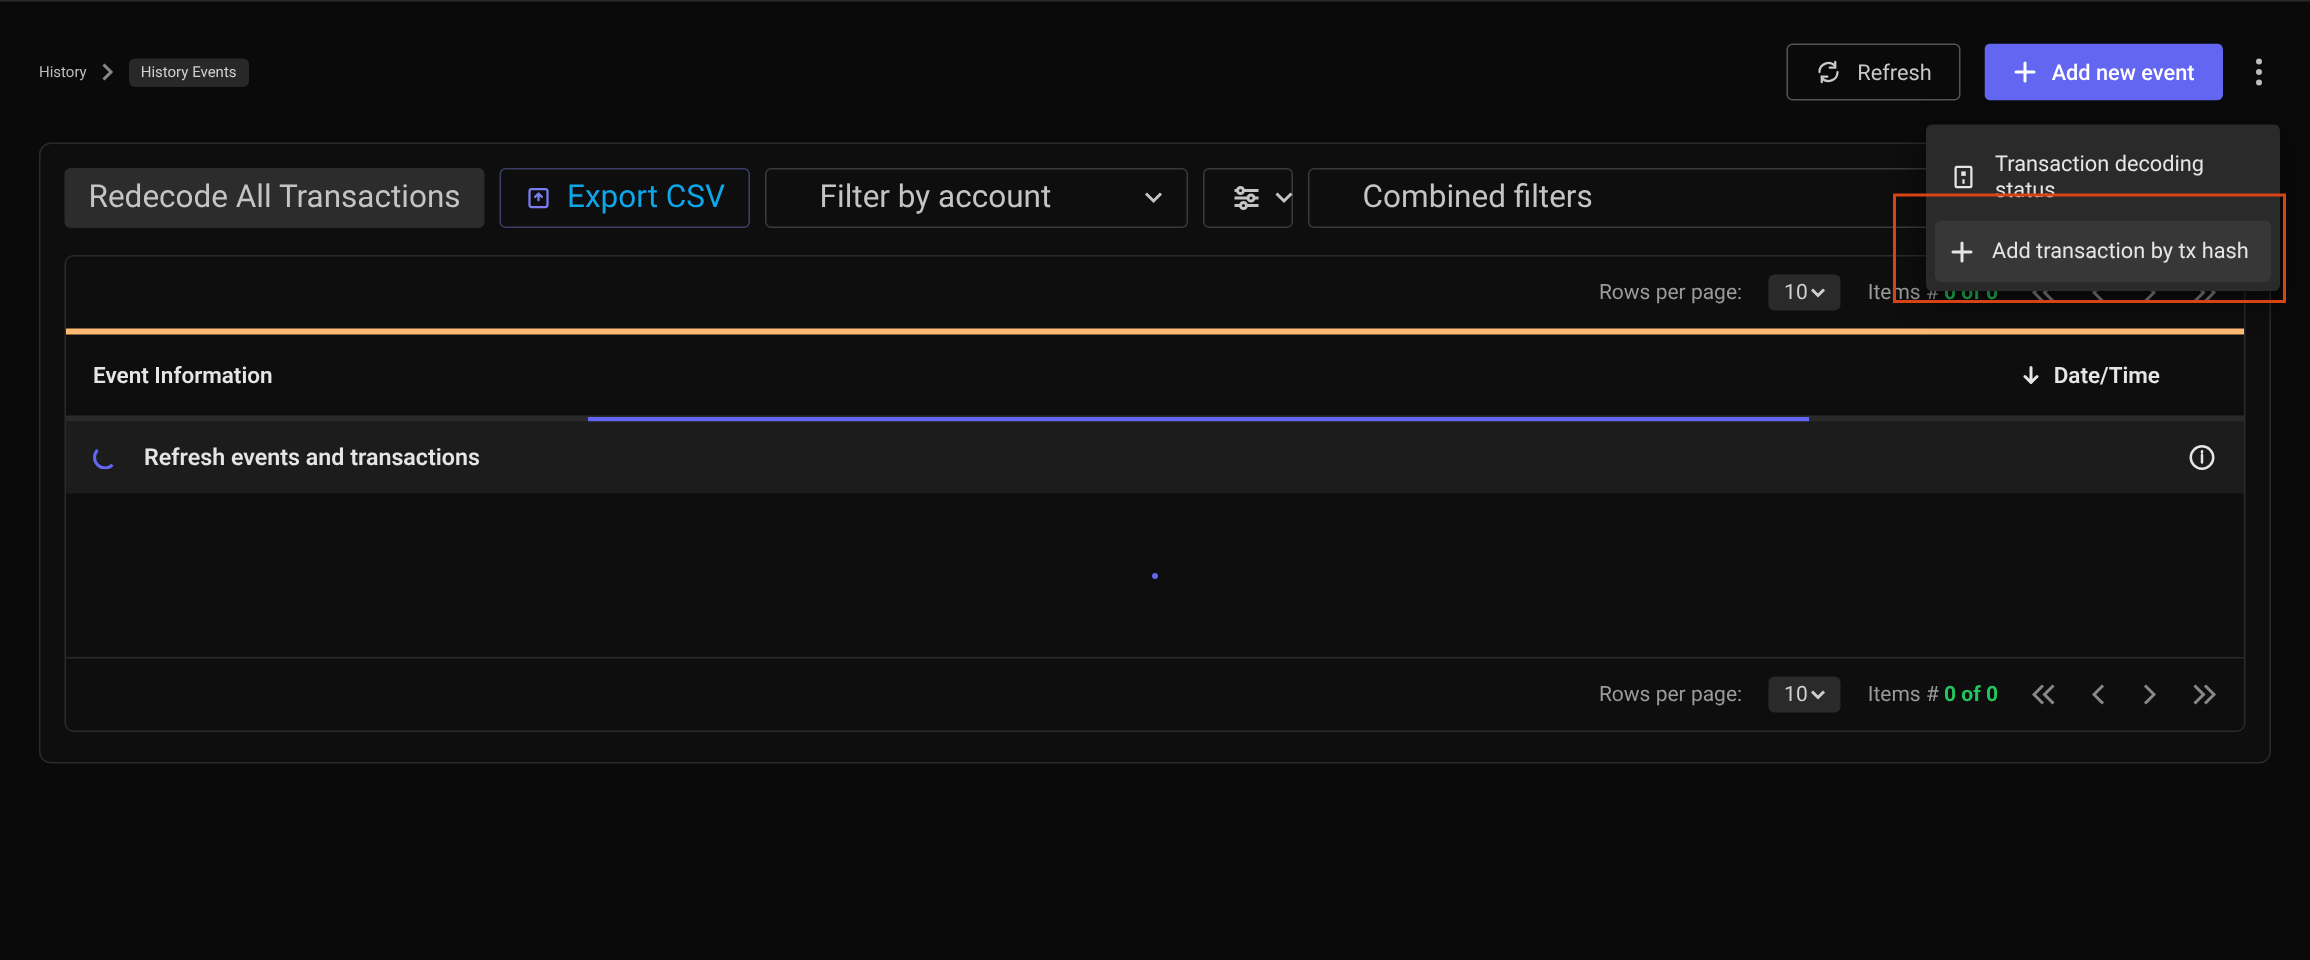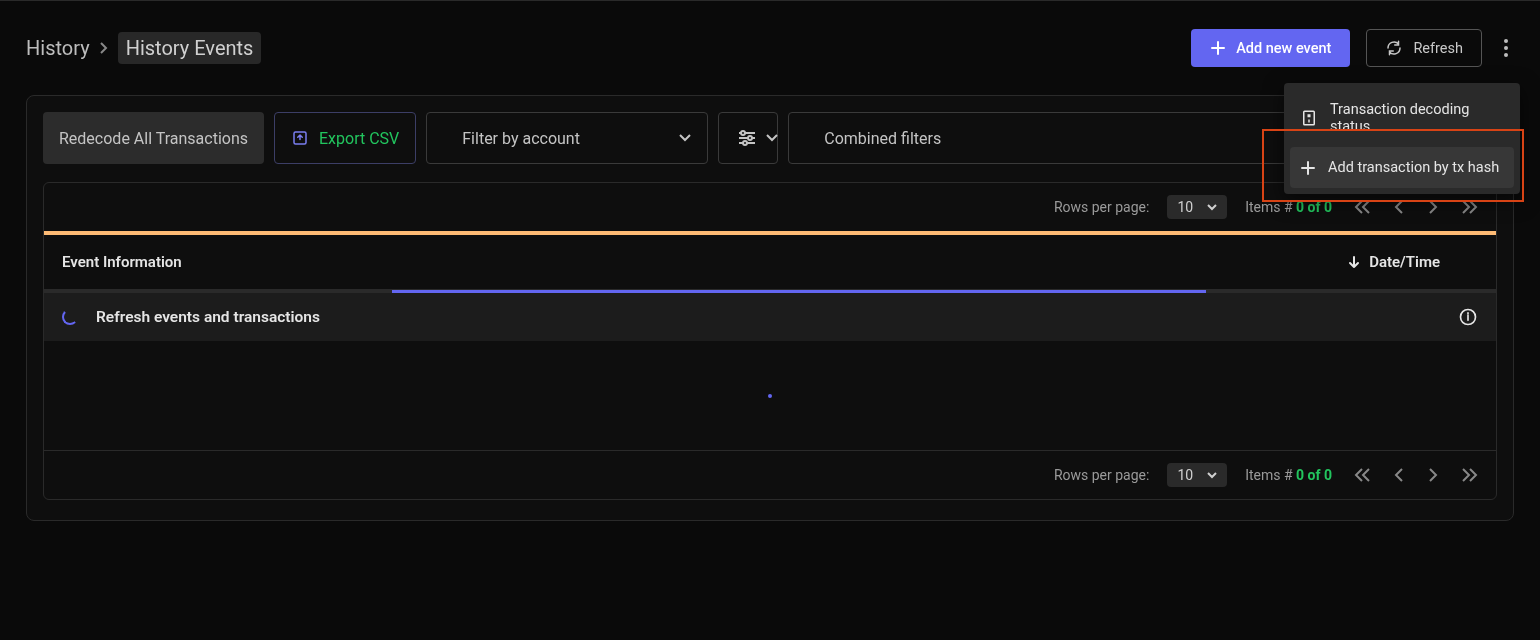--- a/index.html
+++ b/index.html
@@ -19,21 +19,21 @@
   .topbar {
     display: flex;
     align-items: center;
     justify-content: space-between;
     margin-bottom: 28px;
   }
   .breadcrumb {
     display: flex;
     align-items: center;
     gap: 10px;
-    font-size: 20px;
+    font-size: 10px;
   }
   .crumb-curr {
     background: #282828;
     padding: 4px 8px;
     border-radius: 4px;
     color: #d0d0d0;
   }
   .crumb-prev { color: #bdbdbd; }
   .chev { color: #888; }
   .actions {
@@ -103,30 +103,30 @@
   }
   .filters {
     display: flex;
     gap: 10px;
     margin-bottom: 18px;
   }
   .chip {
     display: inline-flex;
     align-items: center;
     gap: 10px;
-    height: 52px;
+    height: 40px;
     padding: 0 16px;
     border-radius: 4px;
-    font-size: 16px;
+    font-size: 21px;
     cursor: pointer;
   }
   .chip-gray { background: #2c2c2c; color: #c4c4c4; }
   .chip-export {
     border: 1px solid #3c3e66;
-    color: #22c55e;
+    color: #0ea5e9;
     background: transparent;
   }
   .chip-select {
     border: 1px solid #3a3a3a;
     background: transparent;
     color: #c4c4c4;
     justify-content: space-between;
     padding-left: 35px;
   }
   .chip-select.account { width: 282px; }
@@ -146,21 +146,21 @@
     padding: 12px 14px;
     color: #9a9a9a;
     font-size: 14px;
   }
   .pager .rpp-sel {
     background: #2a2a2a;
     padding: 4px 10px;
     border-radius: 4px;
     display: inline-flex;
     align-items: center;
-    gap: 14px;
+    gap: 2px;
     color: #d0d0d0;
   }
   .pager .counts b { color:#22c55e; font-weight:700;text-align:center;}
   .pager-nav { display:flex; gap: 16px; color:#888; }
   .pager-nav span { cursor:pointer; padding: 4px;}
   .thead {
     display:flex;
     justify-content: space-between;
     align-items:center;
     padding: 18px 18px;
@@ -219,35 +219,35 @@
     <div class="breadcrumb">
       <span class="crumb-prev">History</span>
       <span class="chev">
         <svg width="8" height="12" viewBox="0 0 8 12">
             <path d="M1 1l5 5-5 5" stroke="#888" stroke-width="2" fill="none"></path>
           </svg>
       </span>
       <span class="crumb-curr">History Events</span>
     </div>
     <div class="actions">
+      <div class="btn btn-outline">
+        <span>
+          <svg width="18" height="18" viewBox="0 0 24 24">
+              <path d="M4 12a8 8 0 0 1 14-5.3M20 12a8 8 0 0 1-14 5.3M18 3v5h-5M6 21v-5h5" stroke="#c8c8c8" stroke-width="2" fill="none" stroke-linecap="round"></path>
+            </svg>
+        </span>
+        <span>Refresh</span>
+      </div>
       <div class="btn btn-primary">
         <span>
           <svg width="16" height="16" viewBox="0 0 16 16">
               <path d="M8 2v12M2 8h12" stroke="#fff" stroke-width="2" stroke-linecap="round"></path>
             </svg>
         </span>
         <span>Add new event</span>
-      </div>
-      <div class="btn btn-outline">
-        <span>
-          <svg width="18" height="18" viewBox="0 0 24 24">
-              <path d="M4 12a8 8 0 0 1 14-5.3M20 12a8 8 0 0 1-14 5.3M18 3v5h-5M6 21v-5h5" stroke="#c8c8c8" stroke-width="2" fill="none" stroke-linecap="round"></path>
-            </svg>
-        </span>
-        <span>Refresh</span>
       </div>
       <div class="kebab">
         <span></span>
           <span></span>
           <span></span>
       </div>
 
       <div class="dropdown">
         <div class="dropdown-item">
           <span>

